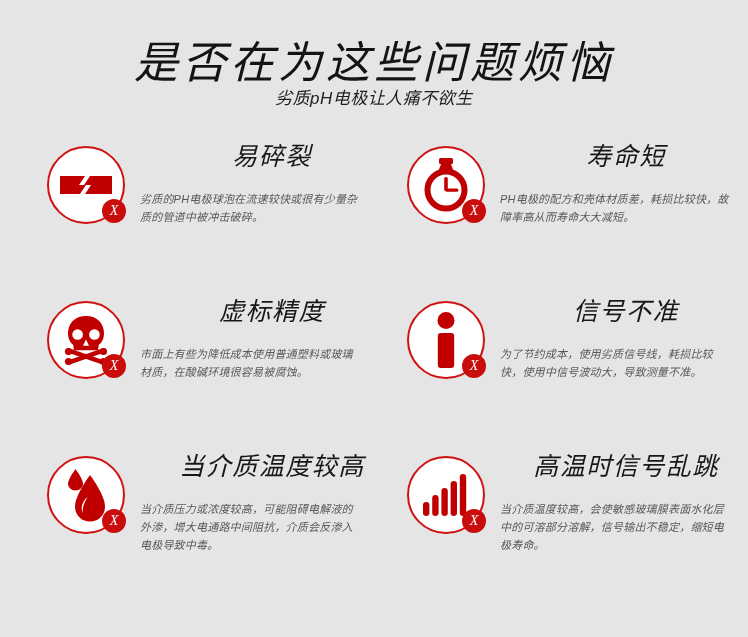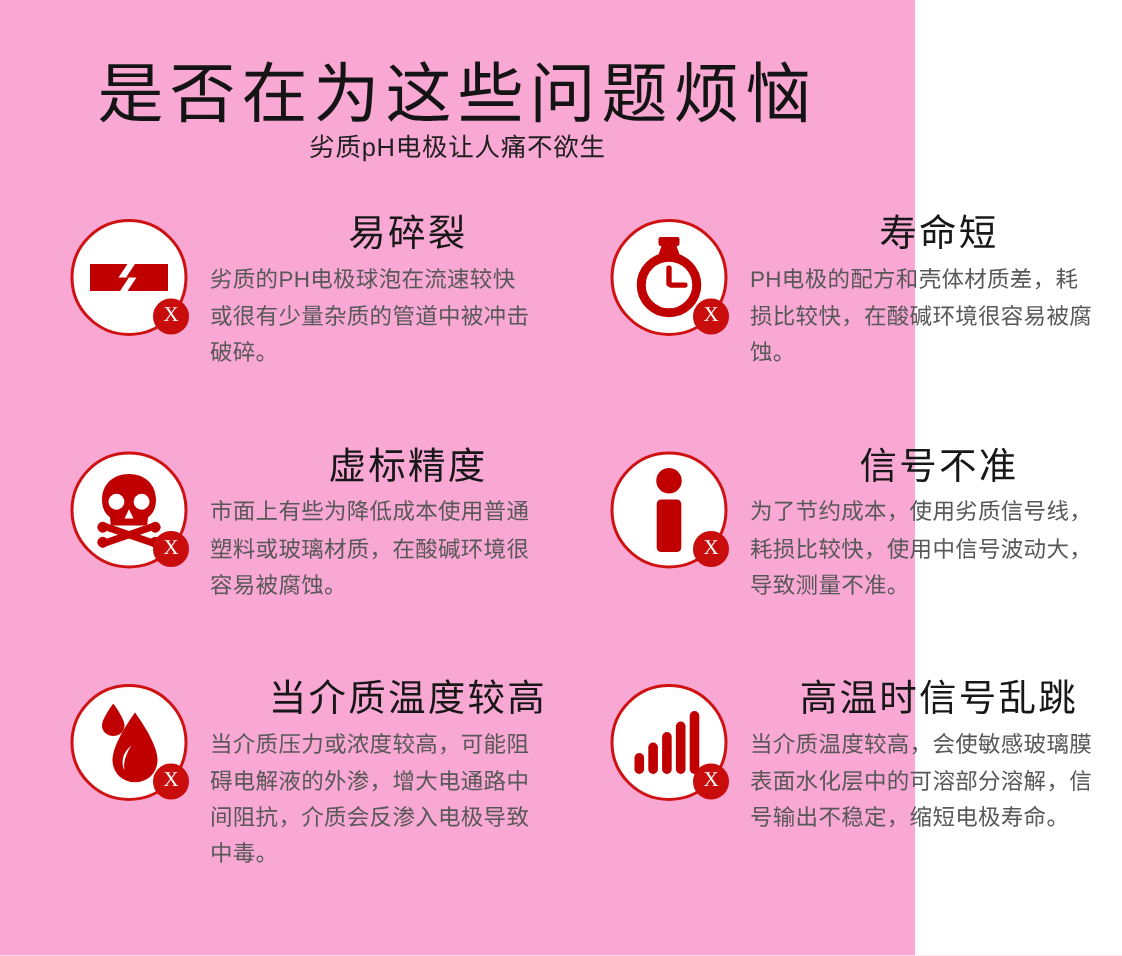--- a/index.html
+++ b/index.html
@@ -12,23 +12,24 @@
   }
 
   body {
     font-family: "Liberation Sans", "DejaVu Sans", sans-serif;
     color: #1a1a1a;
     overflow: hidden;
   }
 
   .page {
     position: relative;
-    width: 610px;
+    width: 748px;
     height: 637px;
-    background: #f9a8d4;
+    background: #e5e5e5;
+    font-style: italic;
   }
 
   
   .header {
     padding-top: 38px;
     text-align: center;
   }
 
   .page-title {
     font-family: "Liberation Serif", "DejaVu Serif", serif;
@@ -125,22 +126,22 @@
     font-size: 25px;
     line-height: 1.2;
     font-weight: 400;
     letter-spacing: 1.5px;
     color: #171717;
     white-space: nowrap;
     text-align: center;
   }
 
   .card-desc {
-    margin-top: 4px;
-    font-size: 15px;
+    margin-top: 20px;
+    font-size: 11px;
     line-height: 1.62;
     color: #585858;
     letter-spacing: 0.2px;
   }
 
   
   .card.col-left  .card-desc { max-width: 218px; }
   .card.col-right .card-desc { max-width: 232px; }
 </style>
 </head>
@@ -181,21 +182,21 @@
             <path d="M20 6 H30 L32.5 13 H17.5 Z" fill="#c00000"></path>
             <circle cx="25" cy="32" r="18.5" fill="none" stroke="#c00000" stroke-width="6"></circle>
             <rect x="23.2" y="19" width="3.6" height="14" rx="1.6" fill="#c00000"></rect>
             <rect x="24.4" y="30.4" width="13" height="3.4" rx="1.6" fill="#c00000"></rect>
           </svg>
         </div>
         <div class="x-badge">X</div>
       </div>
       <div class="card-text">
         <div class="card-title">寿命短</div>
-        <div class="card-desc">PH电极的配方和壳体材质差，耗损比较快，在酸碱环境很容易被腐蚀。</div>
+        <div class="card-desc">PH电极的配方和壳体材质差，耗损比较快，故障率高从而寿命大大减短。</div>
       </div>
     </div>
 
     <div class="card col-left">
       <div class="icon-wrap">
         <div class="icon-ring"></div>
         <div class="icon-art">
           <svg width="54" height="50" viewBox="0 0 54 50">
             <g fill="#c00000">
               <path d="M27 1 C15.5 1 9 8.8 9 18.2 c0 5.6 2.2 9.4 5.3 11.7 l0.6 5.4 h24.2 l0.6-5.4

